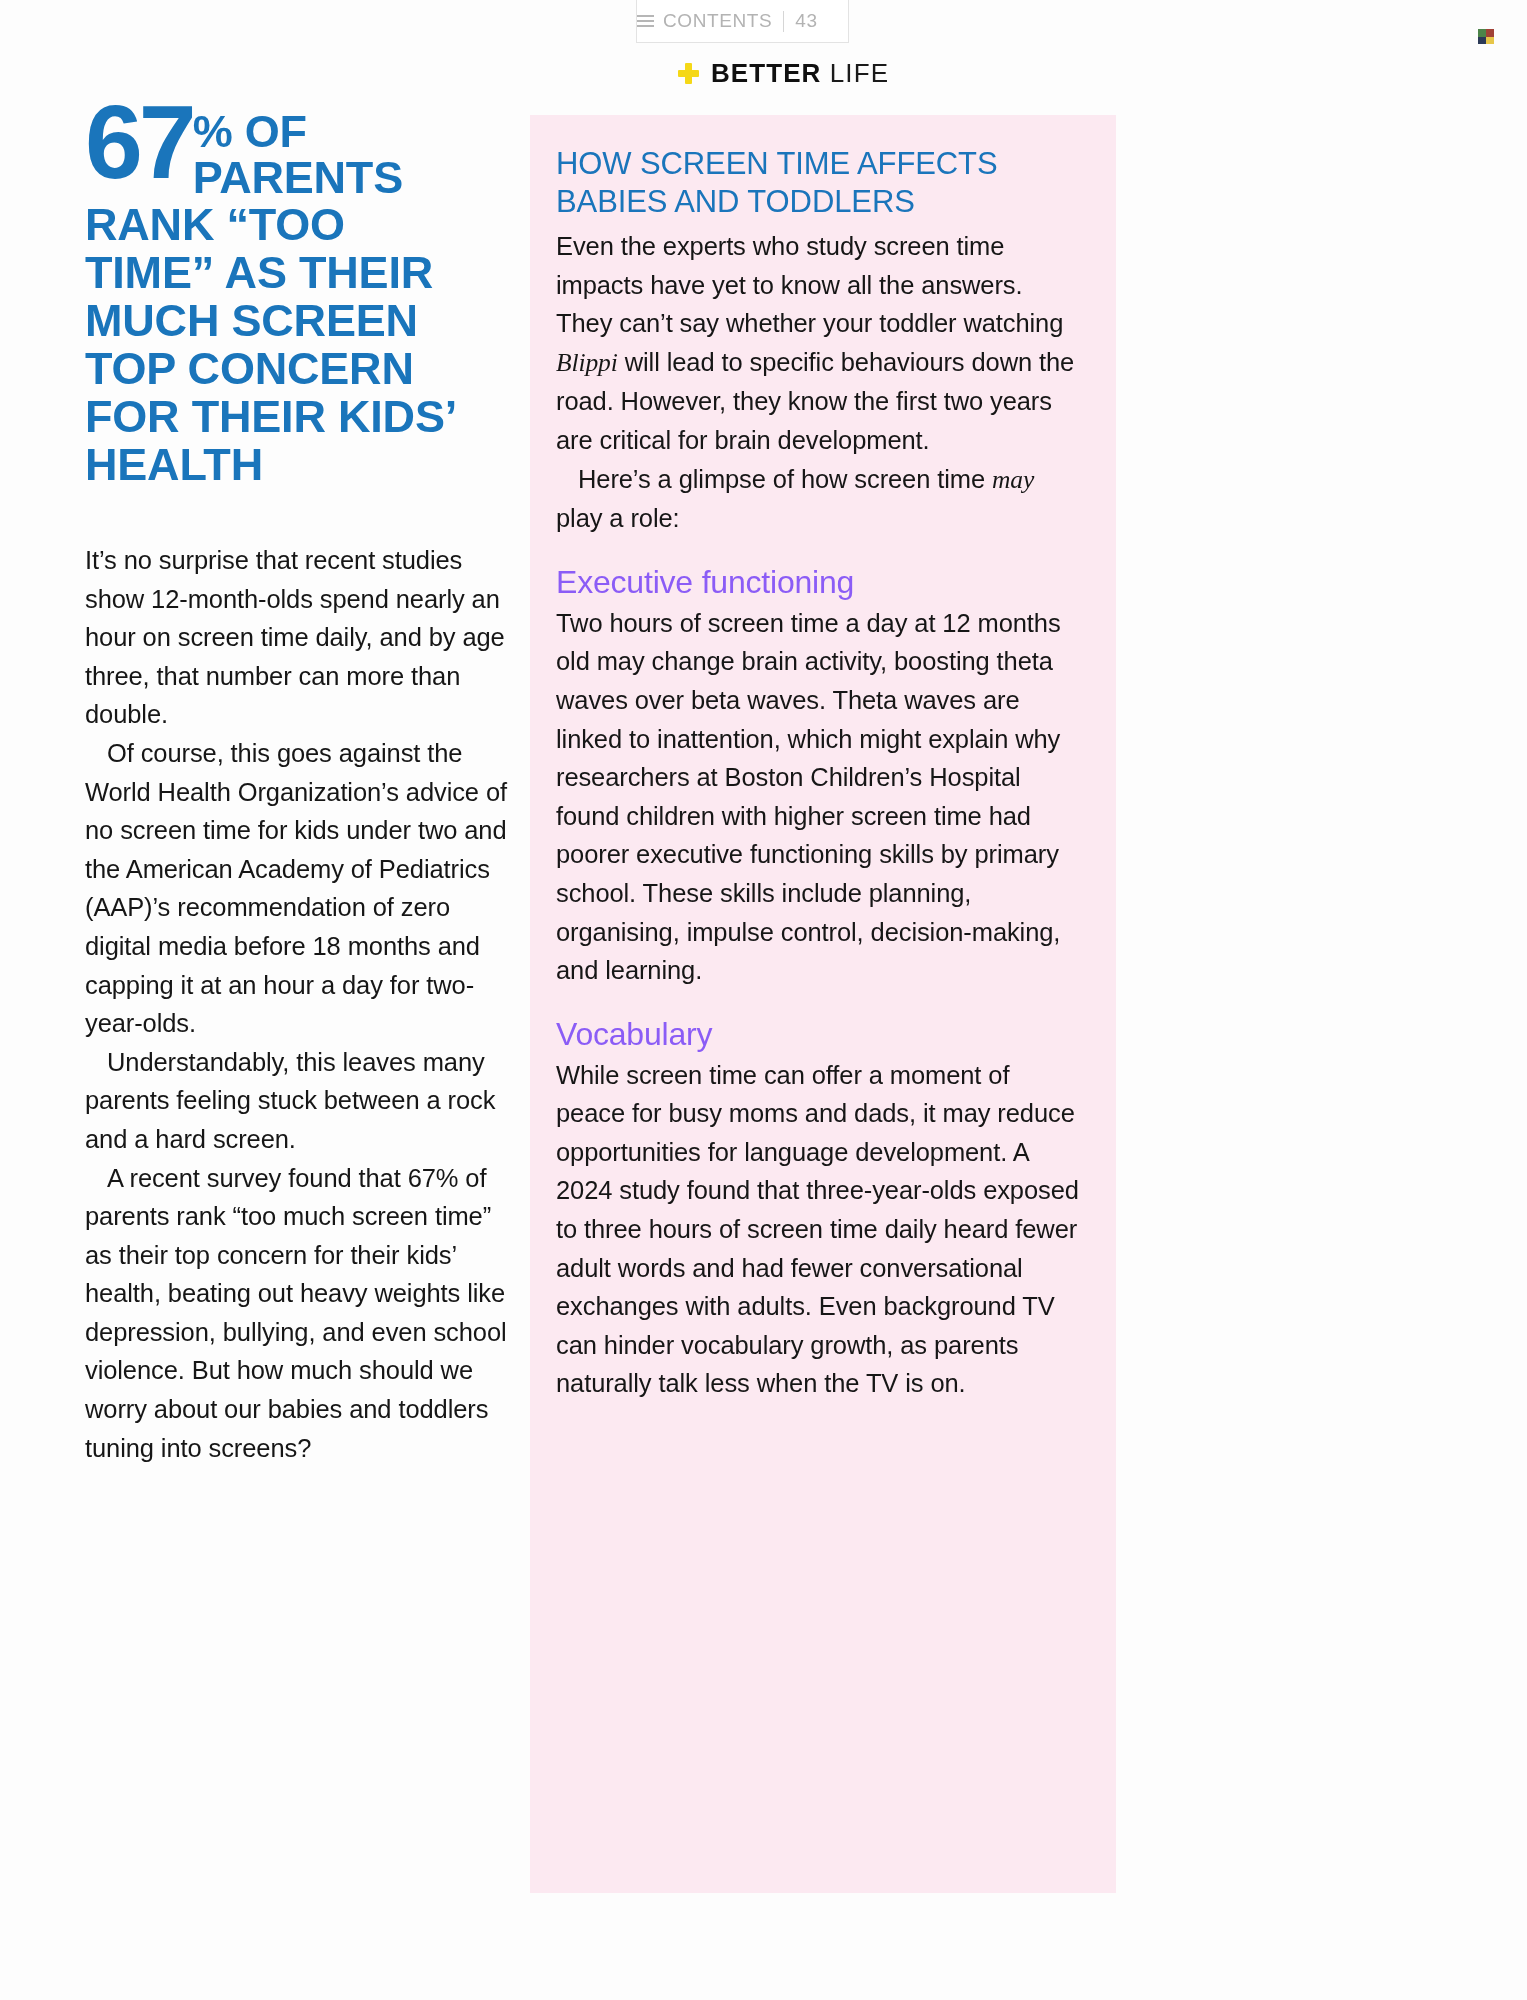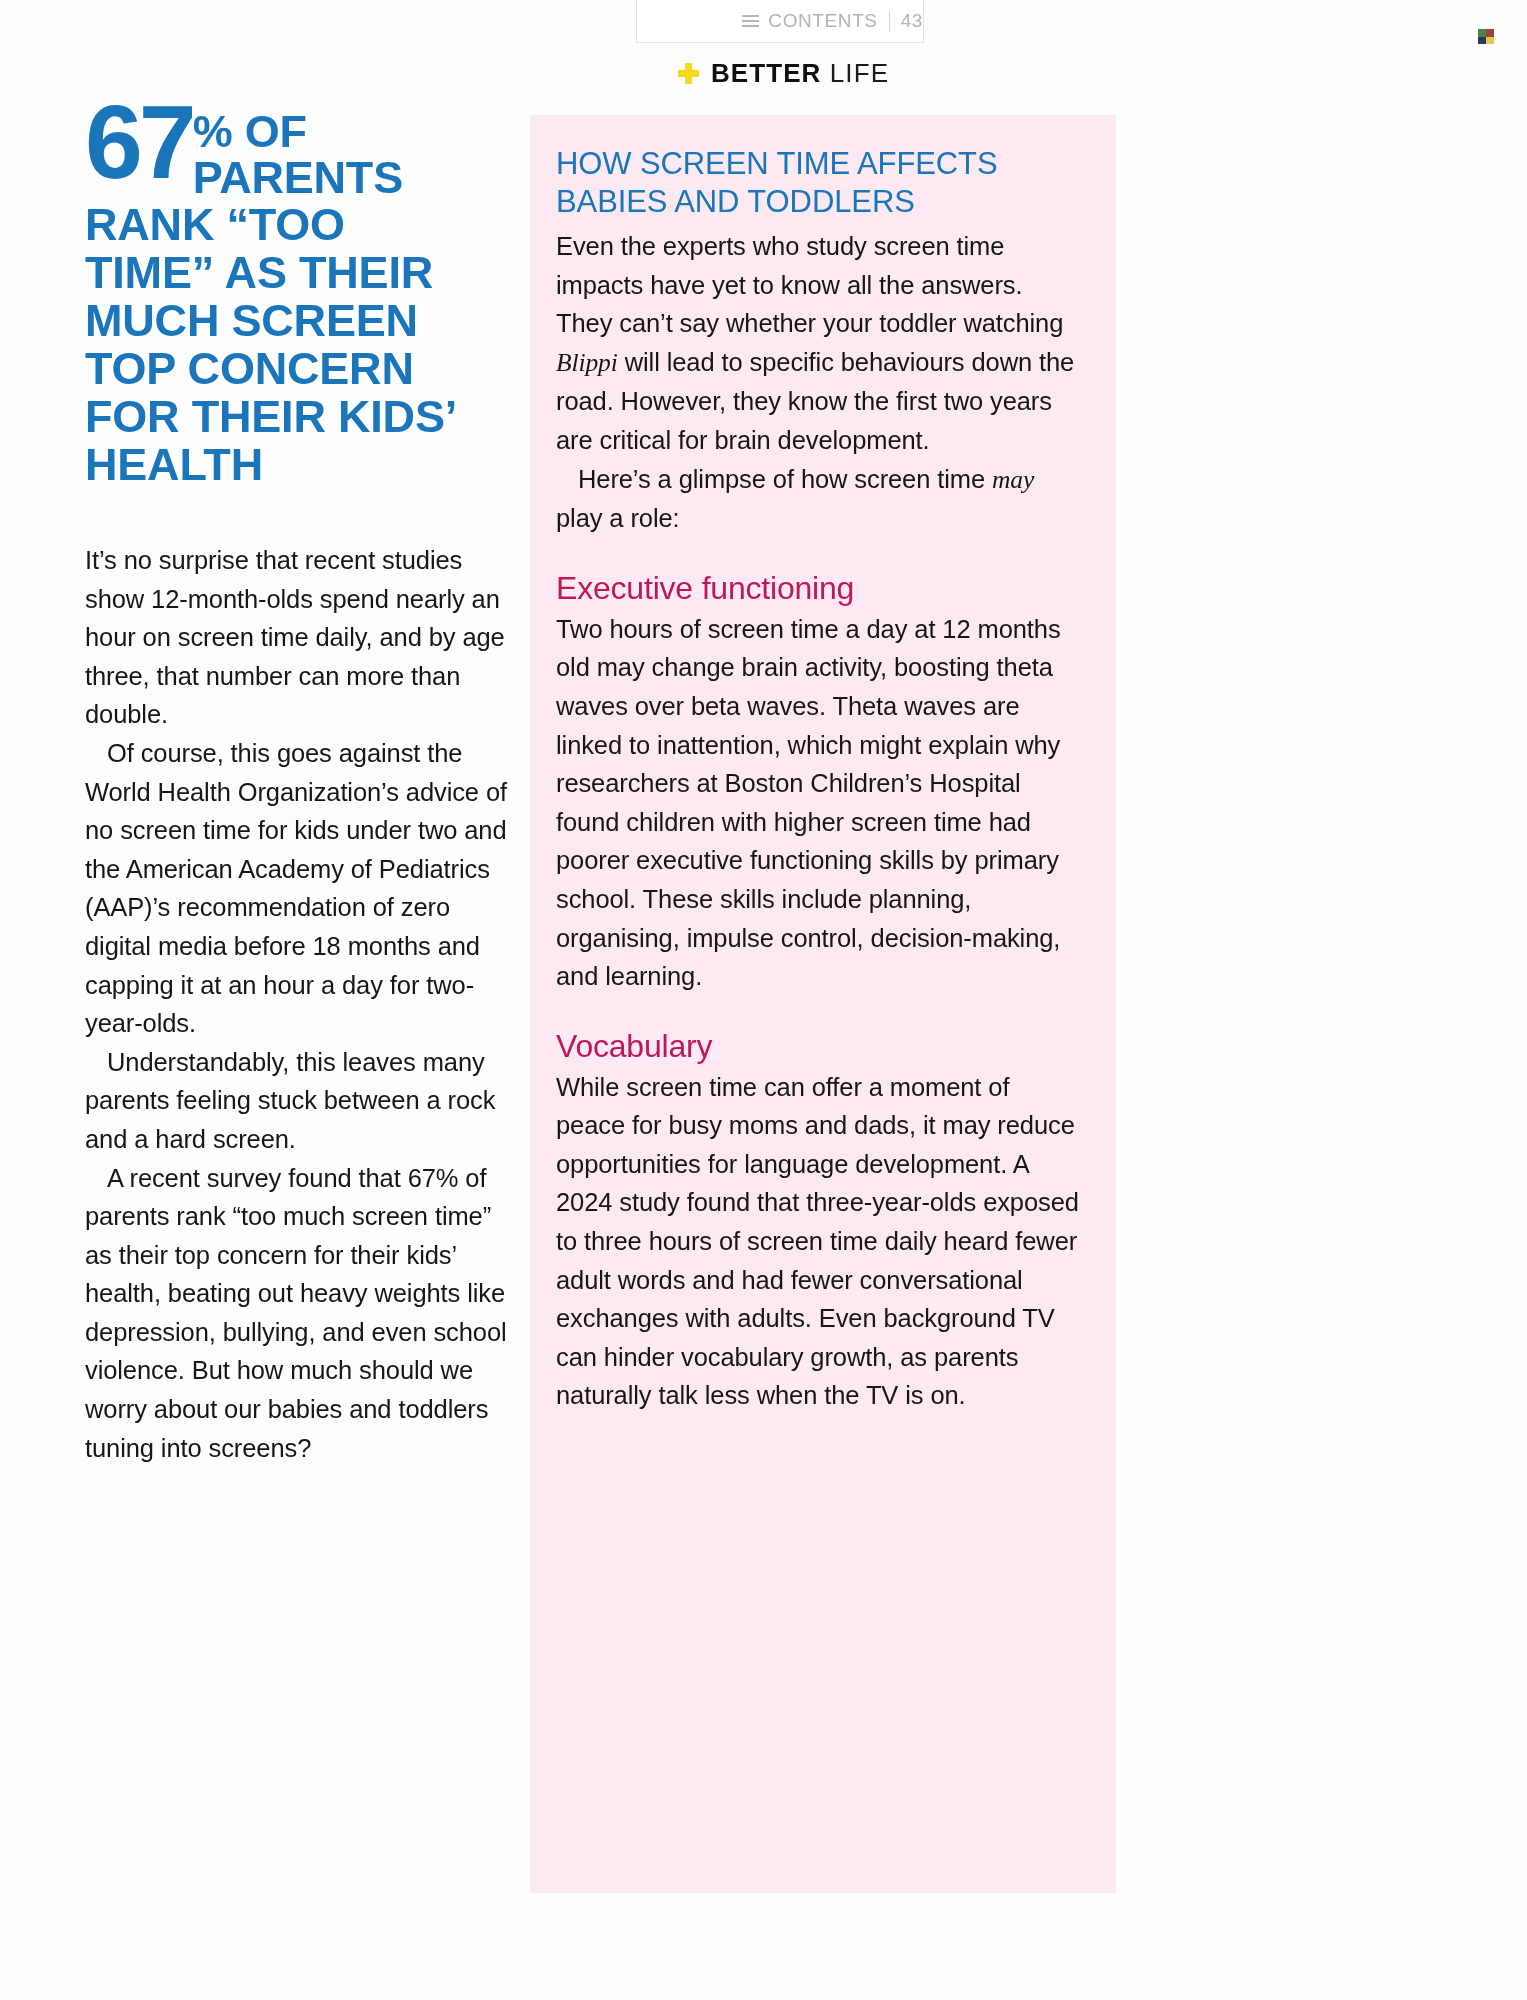--- a/index.html
+++ b/index.html
@@ -17,28 +17,28 @@
     height: 2000px;
     background: #fdfdfd;
     overflow: hidden;
   }
 
   
   .contents-pill {
     position: absolute;
     left: 636px;
     top: 0px;
-    width: 288px;
+    width: 213px;
     height: 43px;
     border: 1px solid #e3e3e3;
     border-top: none;
     background: #ffffff;
     display: flex;
     align-items: center;
-    justify-content: flex-end;
+    justify-content: flex-start;
     gap: 9px;
     color: #b3b3b3;
     font-size: 19px;
     letter-spacing: 0.6px;
   }
   .hamburger {
     display: inline-flex;
     flex-direction: column;
     justify-content: center;
     gap: 3px;
@@ -170,25 +170,25 @@
     font-size: 25.5px;
     line-height: 38.6px;
     color: #161616;
     letter-spacing: -0.1px;
   }
   .panel-body p { margin: 0; }
   .panel-body p.indent { text-indent: 22px; }
   .panel-body em { font-style: italic; font-family: Liberation Serif, serif; }
 
   .sub-heading {
-    color: #be185d;
+    color: #8b5cf6;
     font-size: 32px;
     line-height: 40px;
     font-weight: 400;
-    margin: 30px 0 2px 0;
+    margin: 24px 0 2px 0;
     letter-spacing: -0.2px;
   }
 </style>
 </head>
 <body>
 
 <div class="page">
 
   <div class="contents-pill">
     <span class="hamburger">

